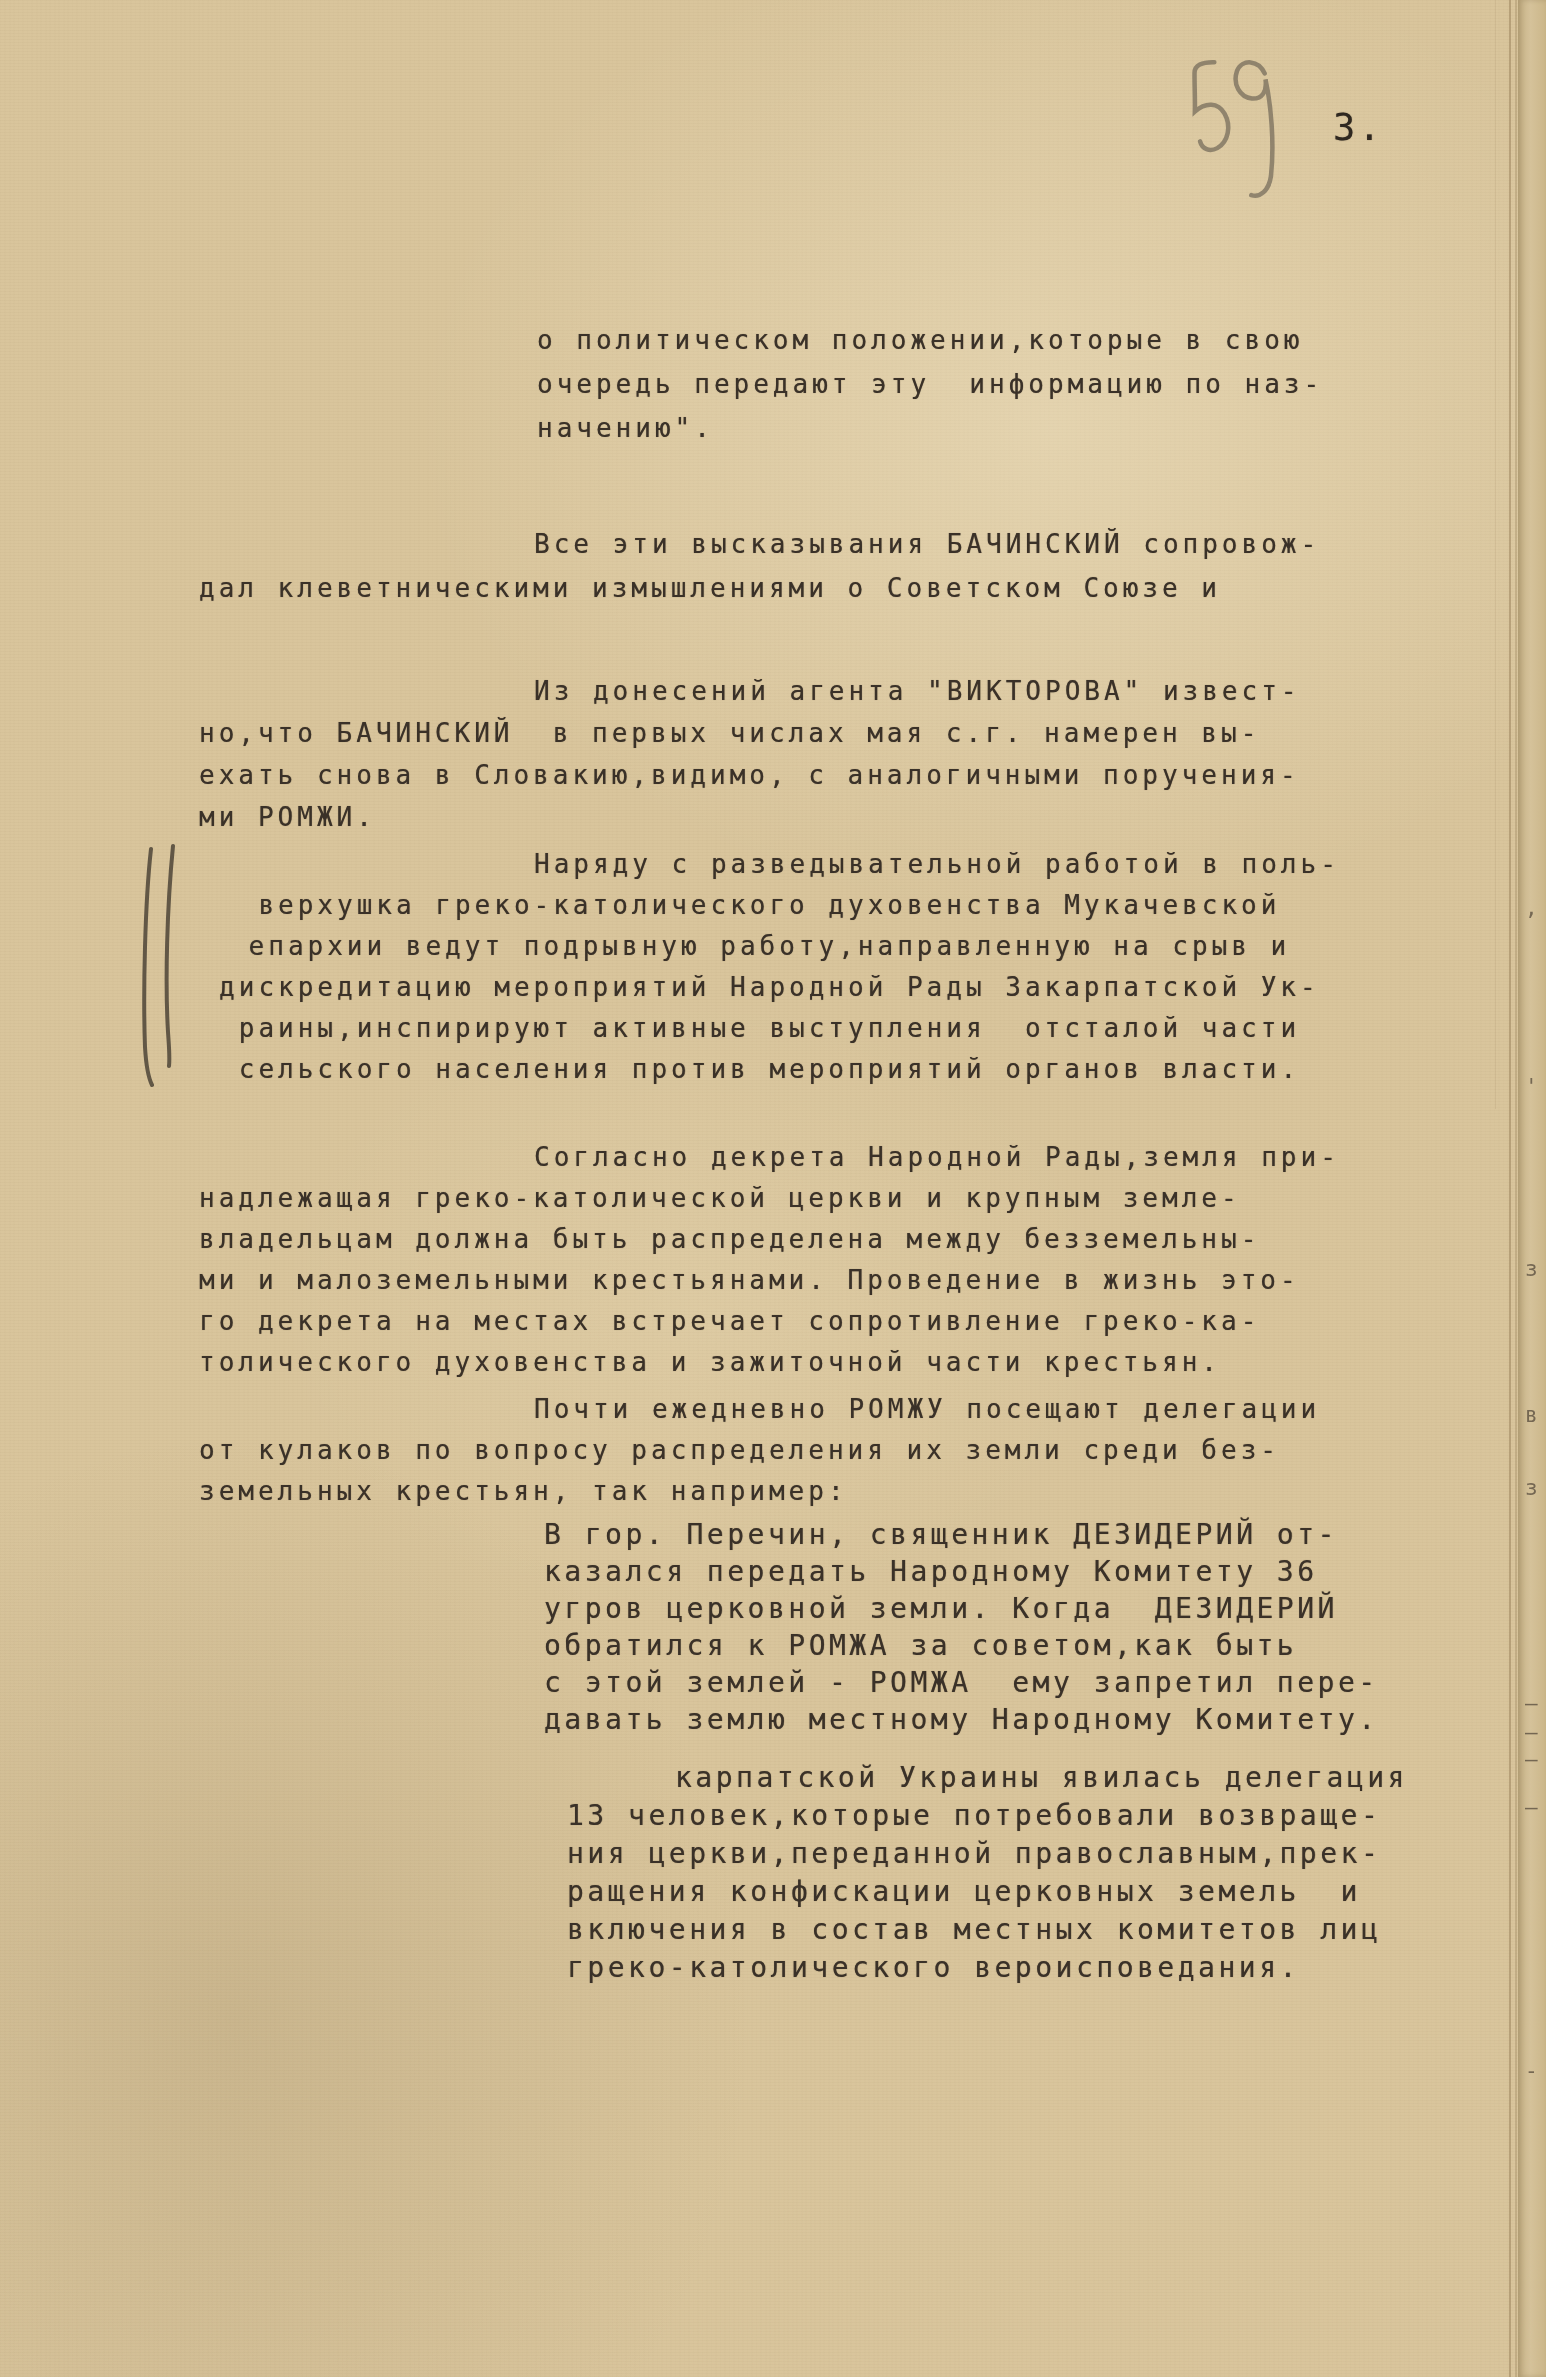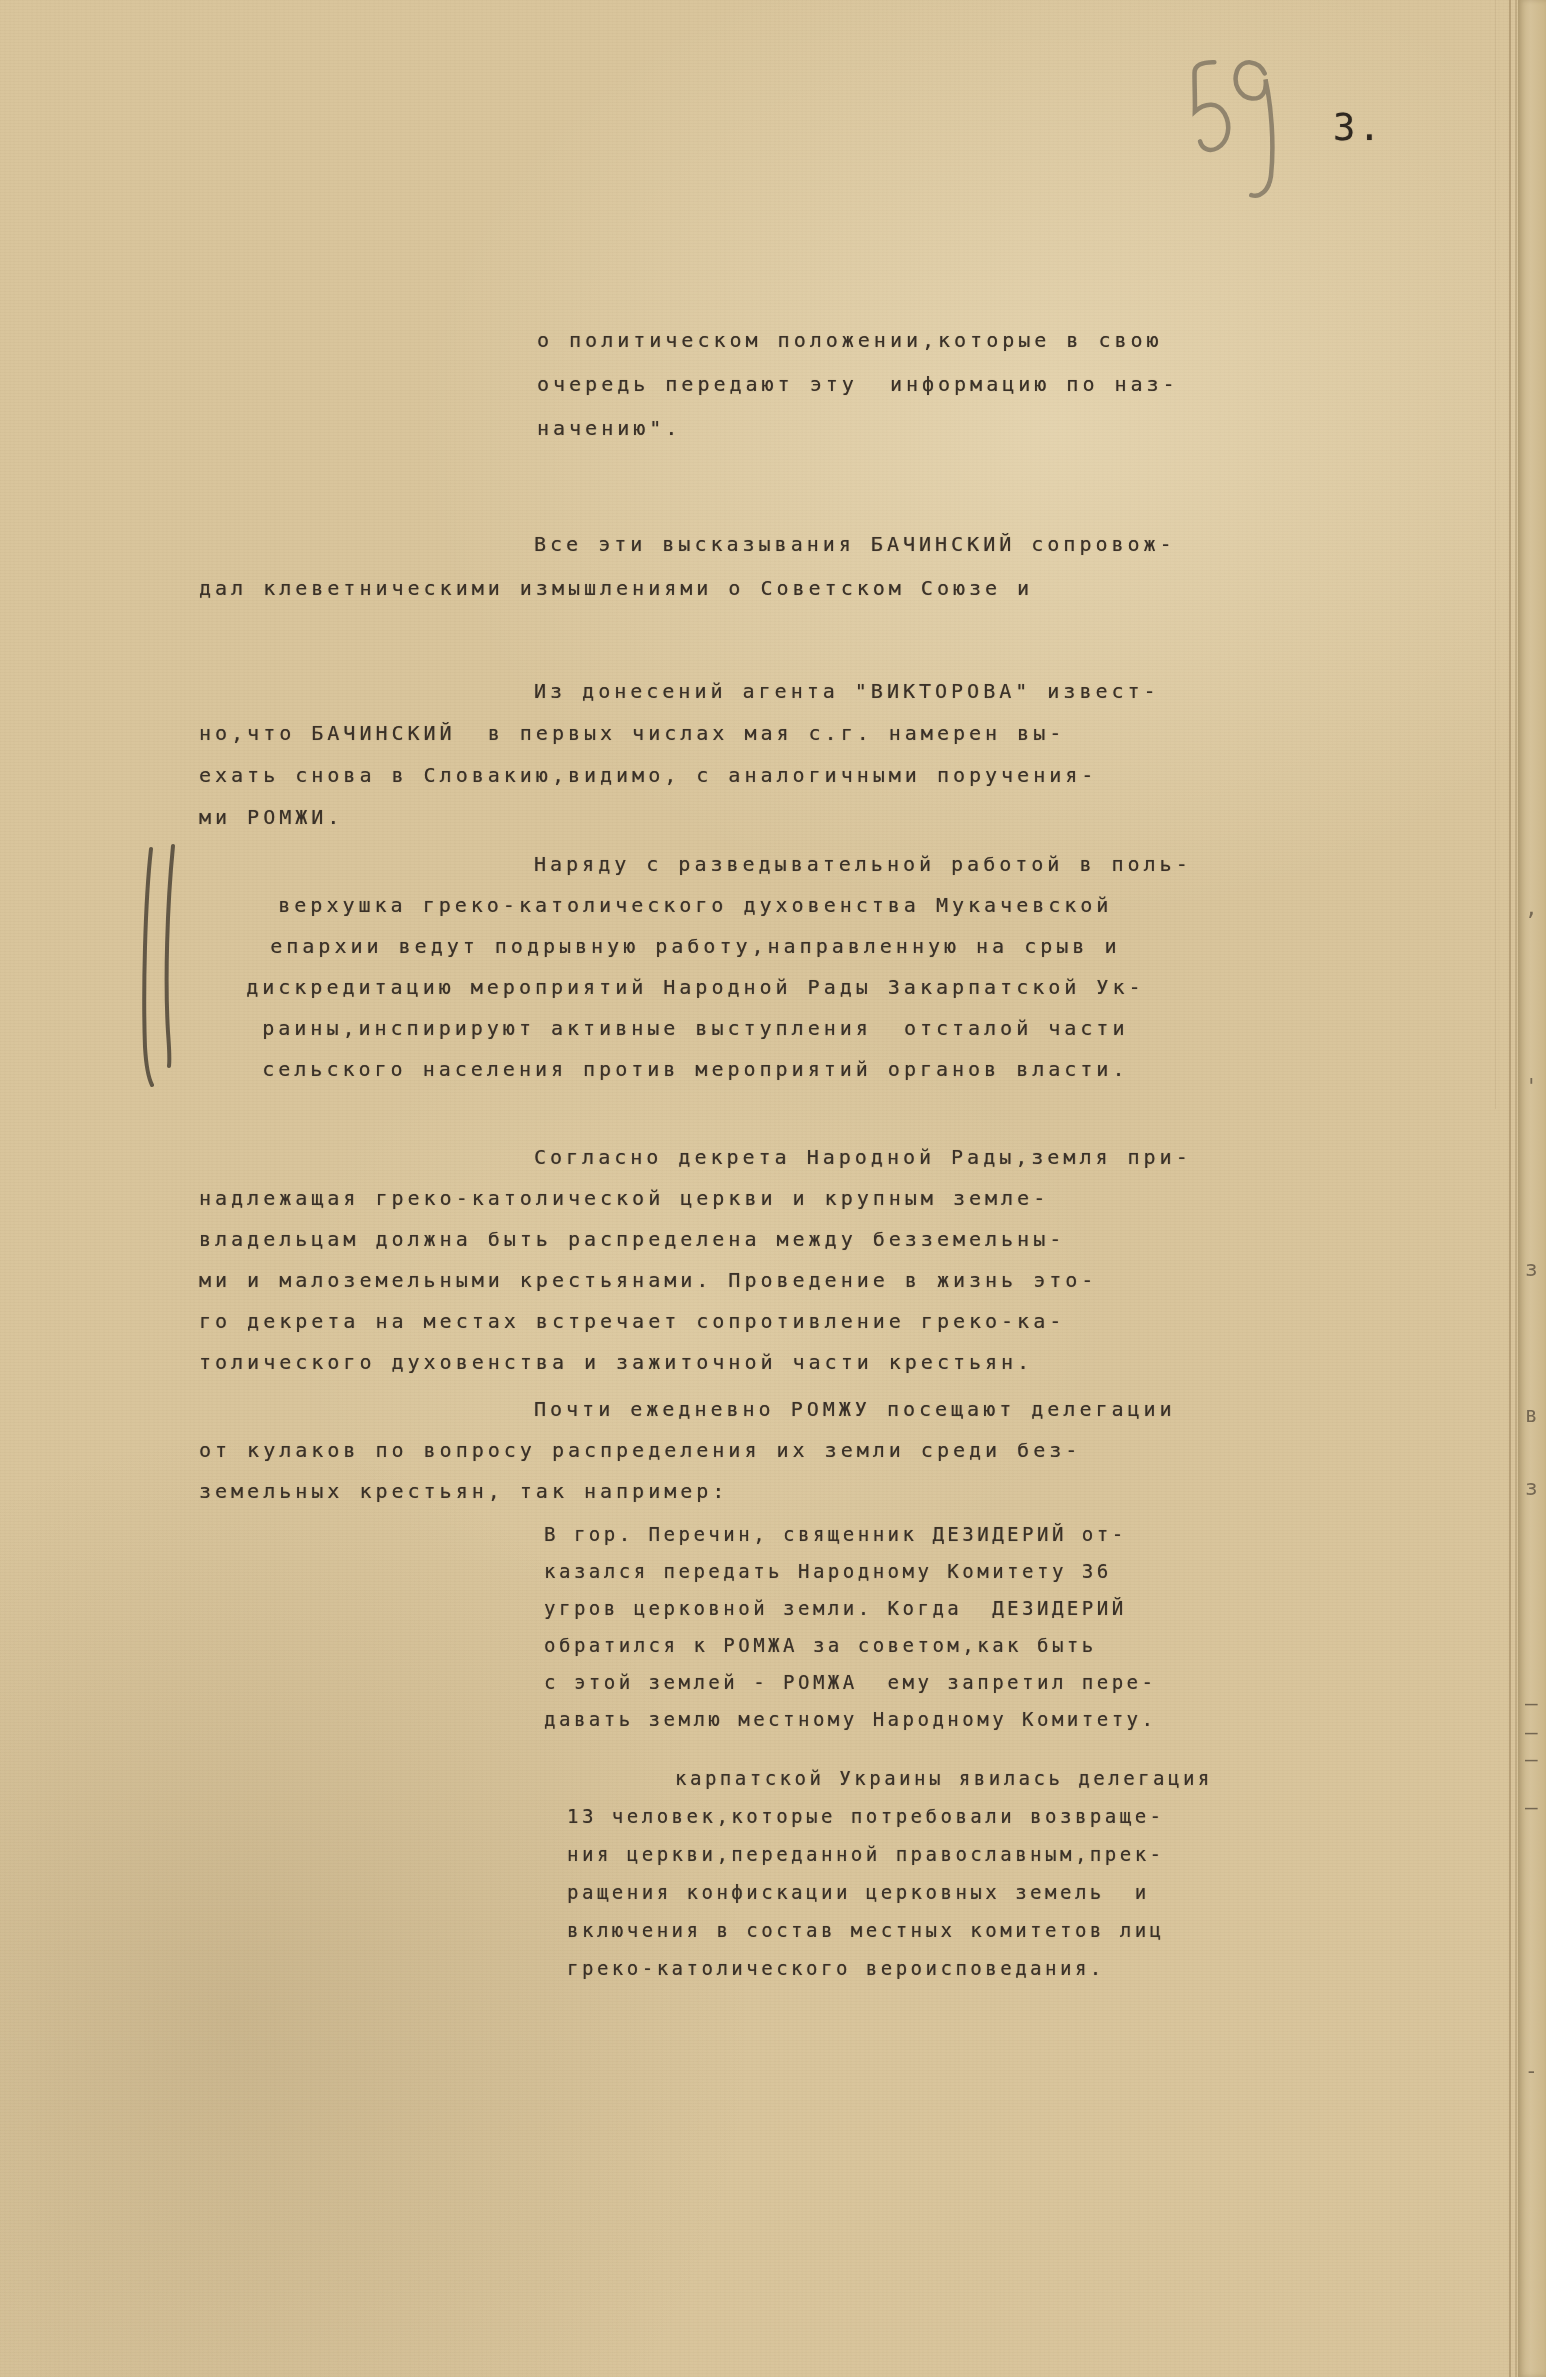--- a/index.html
+++ b/index.html
@@ -15,22 +15,22 @@
       repeating-linear-gradient(90deg, rgba(140,115,75,.02) 0 1.5px, rgba(0,0,0,0) 1.5px 4.5px),
       #d9c59c;
     font-family:"DejaVu Sans Mono","Liberation Mono",monospace;
   }
   .para{position:absolute;color:#3a3128;}
   .line{
     white-space:pre;
     text-shadow:0 0 1px rgba(62,53,40,.40), 0.3px 0.4px 0.5px rgba(62,53,40,.30);
     filter:blur(0.2px);
   }
-  .body-text{font-size:20px;letter-spacing:4px;}
-  .small-text{font-size:19px;letter-spacing:3.5px;}
+  .body-text{font-size:26px;letter-spacing:4px;}
+  .small-text{font-size:28px;letter-spacing:3.5px;}
   .lh88 .line{line-height:44px;height:44px;}
   .lh84 .line{line-height:42px;height:42px;}
   .lh82 .line{line-height:41px;height:41px;}
   .lh76 .line{line-height:38px;height:38px;}
   .lh73 .line{line-height:37px;height:37px;}
   .ind665 .line:first-child{padding-left:335px;}
   .ind215 .line:first-child{padding-left:108px;}
   .pA{left:537px;top:318px;}
   .pB{left:199px;top:522px;}
   .pC{left:199px;top:670px;}

